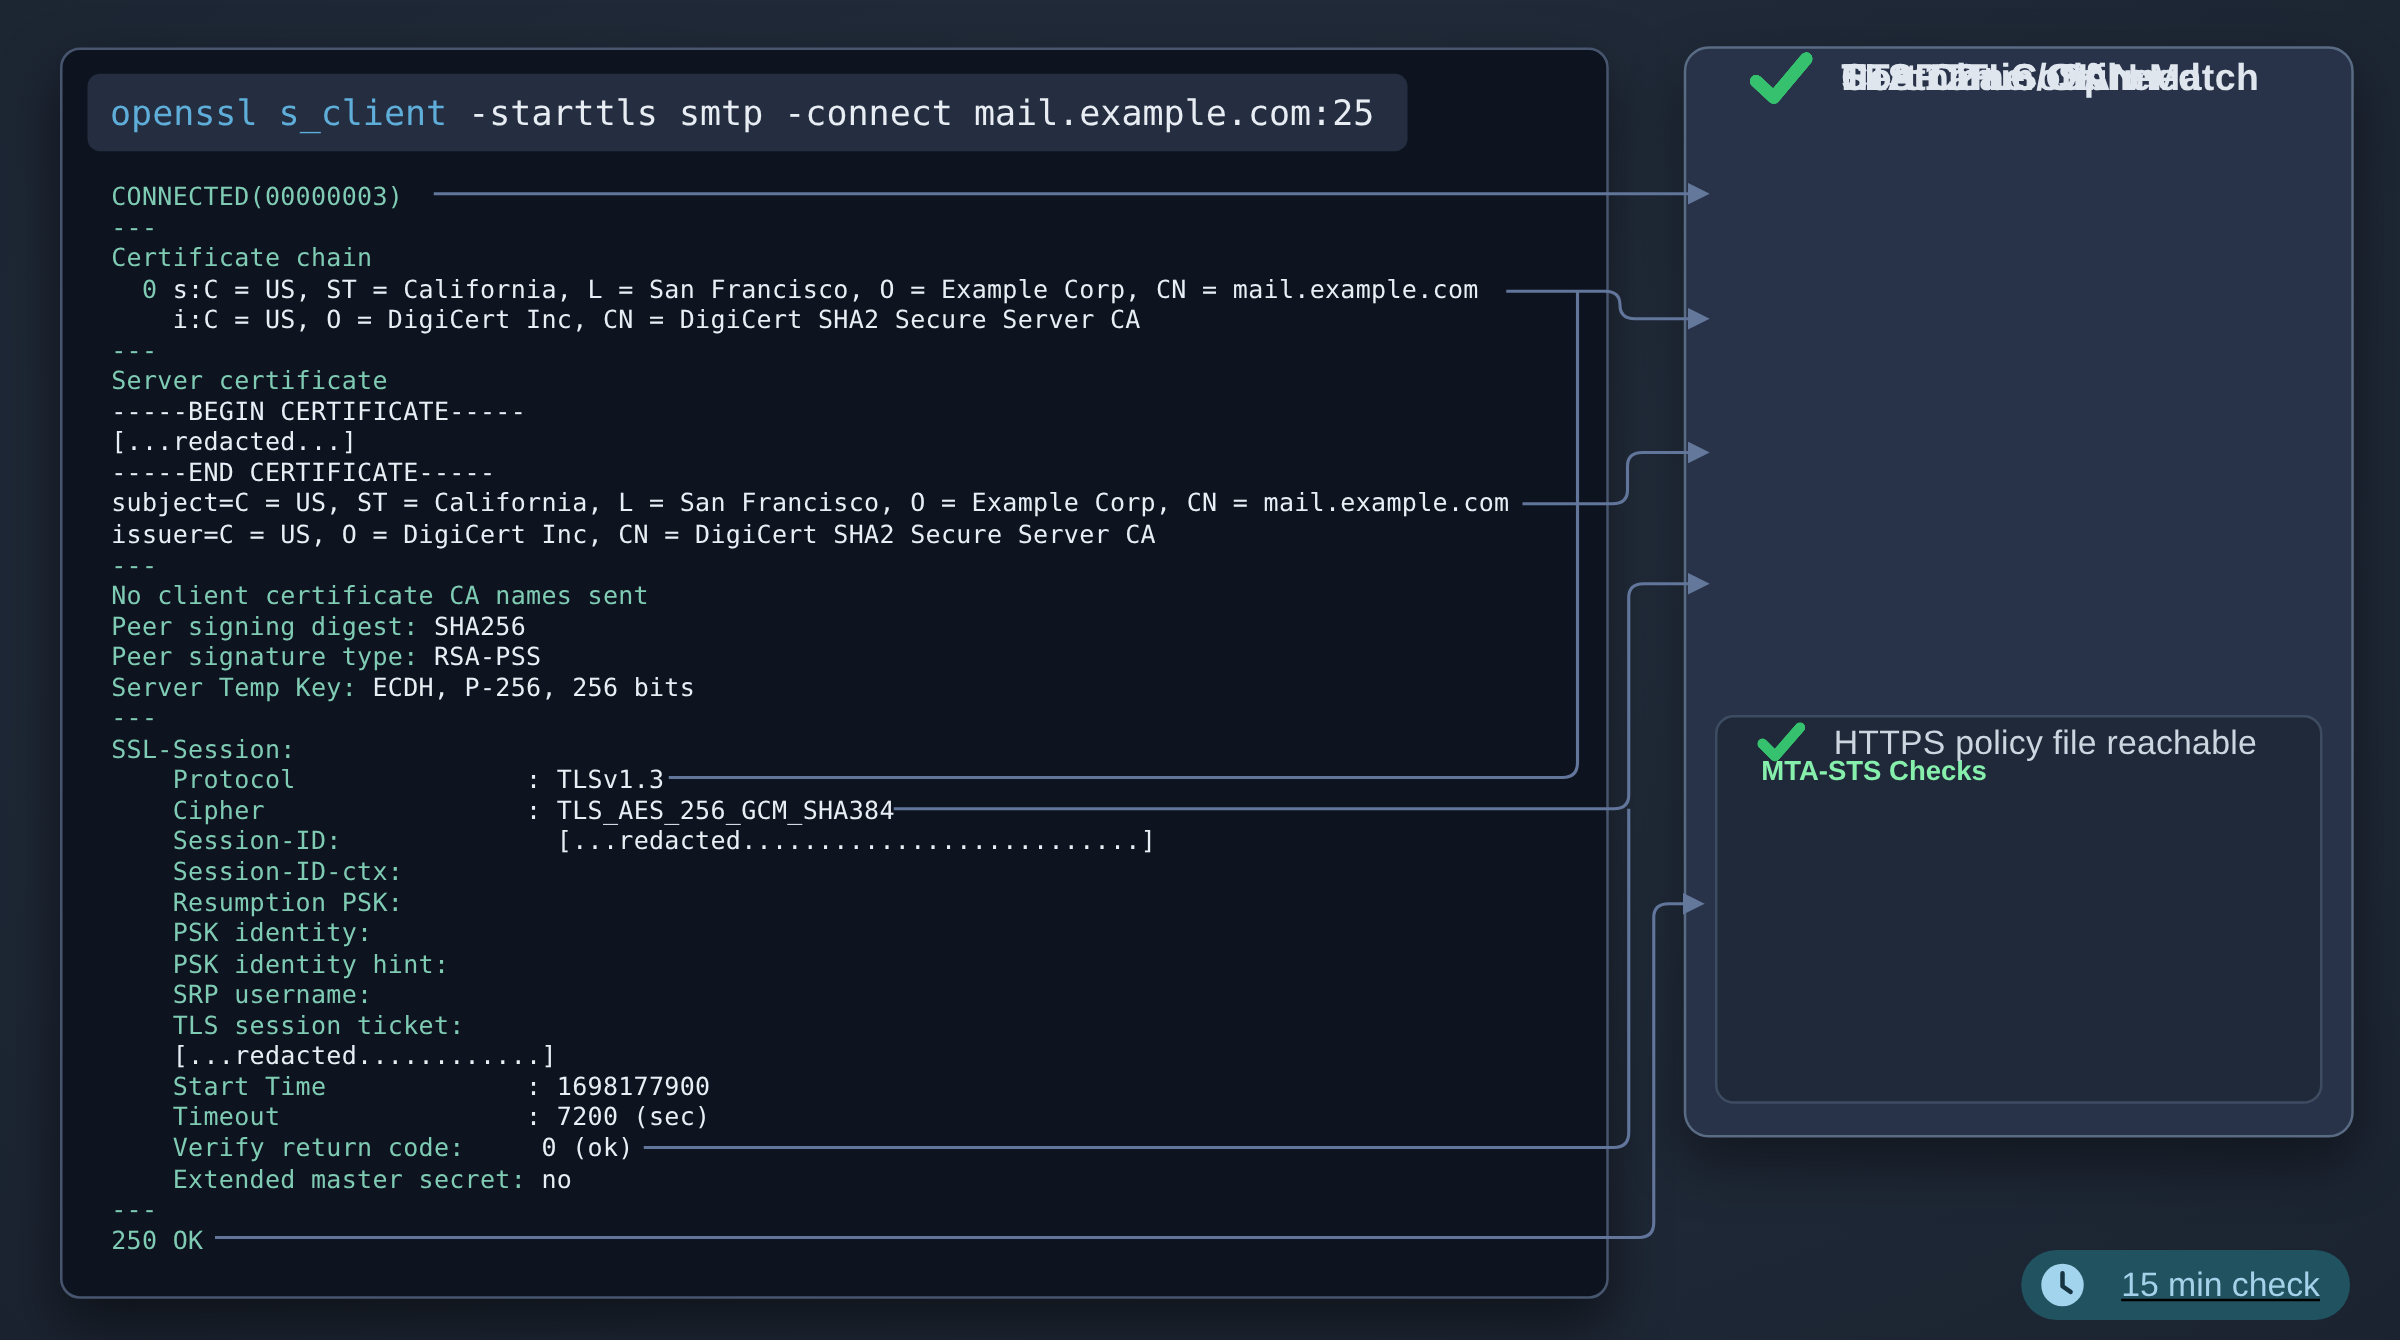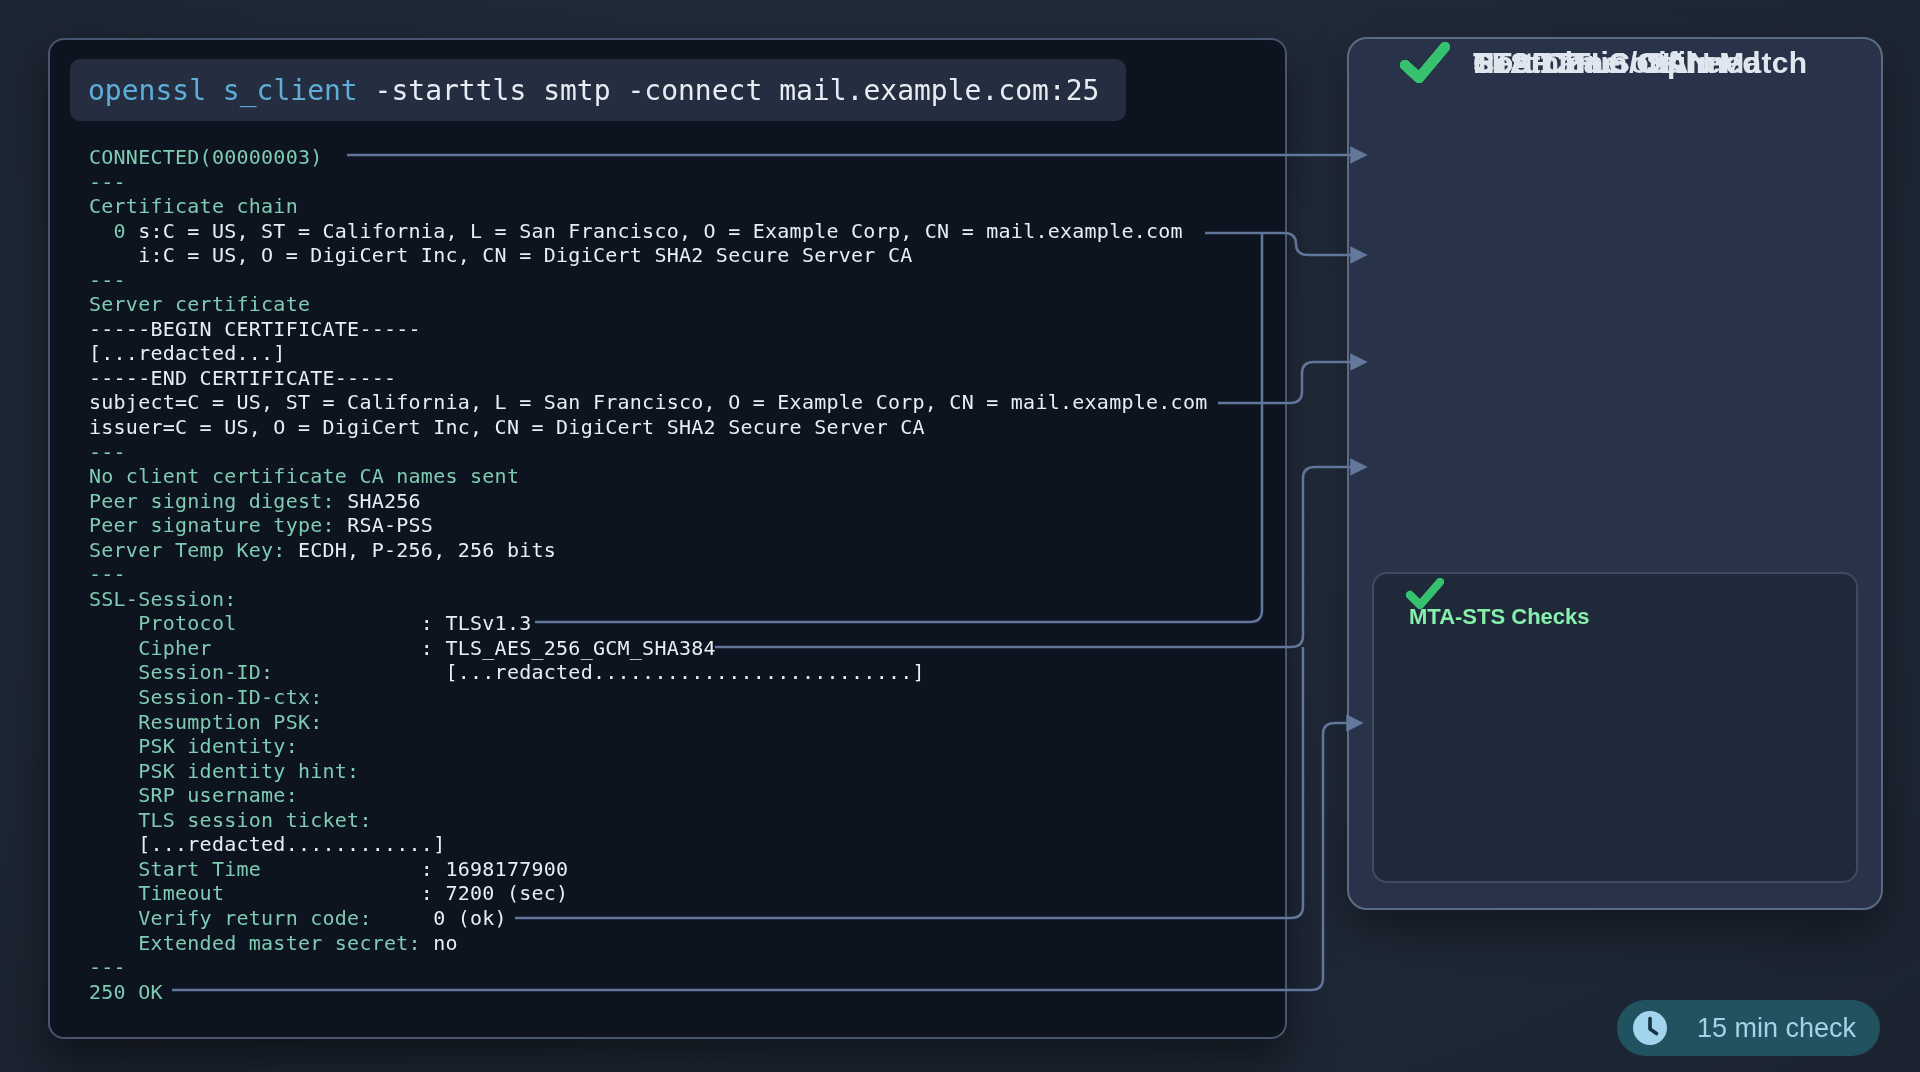--- a/index.html
+++ b/index.html
@@ -33,21 +33,21 @@
   
   .mta-box{position:absolute;left:23px;top:533px;width:486px;height:311px;
     background:#1f2939;border:2px solid #3e4c61;border-radius:15px;box-sizing:border-box;}
   .mta-title{position:absolute;left:35px;top:30px;font-size:22px;font-weight:700;color:#86efac;}
   .mta-row{position:absolute;left:32px;height:40px;display:flex;align-items:center;gap:23px;}
   .mta-label{font-size:27px;font-weight:400;color:#ccd5e0;letter-spacing:.2px;}
 
   
   .badge{position:absolute;right:40px;top:1000px;height:56px;
     background:#20525f;border-radius:28px;display:flex;align-items:center;
-    gap:28px;padding:0 24px 0 14px;}
+    gap:28px;padding:0 24px 0 14px;text-decoration:underline;}
   .badge-label{font-size:27px;color:#a5d2ea;font-weight:500;}
 
   
   .connectors{position:absolute;left:0;top:0;z-index:6;pointer-events:none;}
   .conn{fill:none;stroke:#62759a;stroke-width:2.5px;}
 </style>
 </head>
 <body>
 
 <div class="terminal">
@@ -97,20 +97,21 @@
         <div class="mta-row">
           <svg width="38" height="32" viewBox="0 0 38 32">
             <path d="M4 17 L14 27 L34 4" fill="none" stroke="#36c16e" stroke-width="8" stroke-linecap="round" stroke-linejoin="round"></path>
           </svg>
         </div>
 
         <div class="mta-row">
           <svg width="38" height="32" viewBox="0 0 38 32">
             <path d="M4 17 L14 27 L34 4" fill="none" stroke="#36c16e" stroke-width="8" stroke-linecap="round" stroke-linejoin="round"></path>
           </svg>
+          <span class="mta-label">HTTPS policy file reachable</span>
         </div>
 
         <div class="mta-row">
           <svg width="38" height="32" viewBox="0 0 38 32">
             <path d="M4 17 L14 27 L34 4" fill="none" stroke="#36c16e" stroke-width="8" stroke-linecap="round" stroke-linejoin="round"></path>
           </svg>
         </div>
       </div>
   </div>
 </div>

